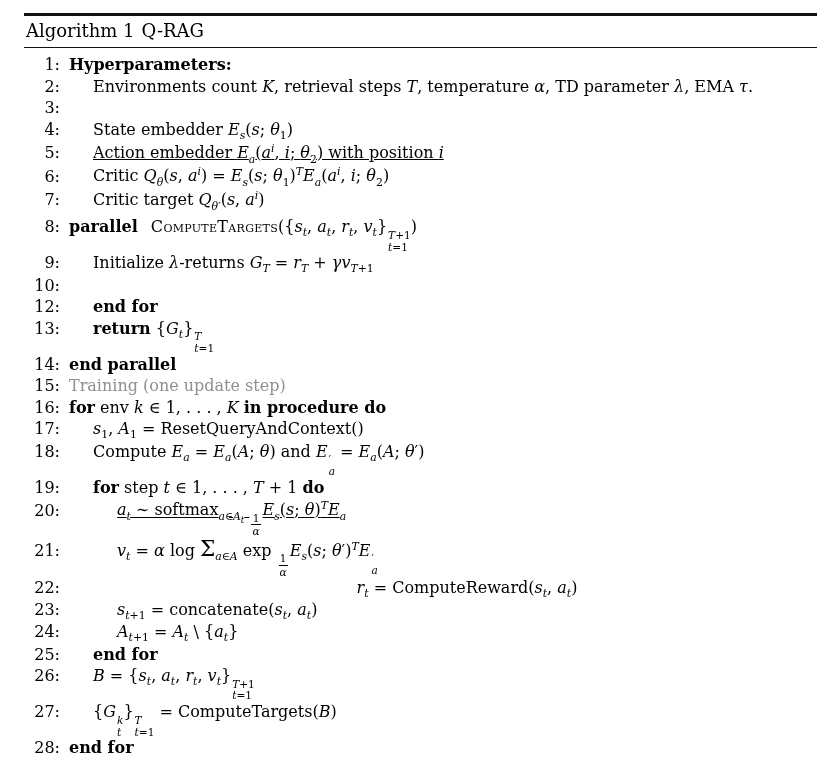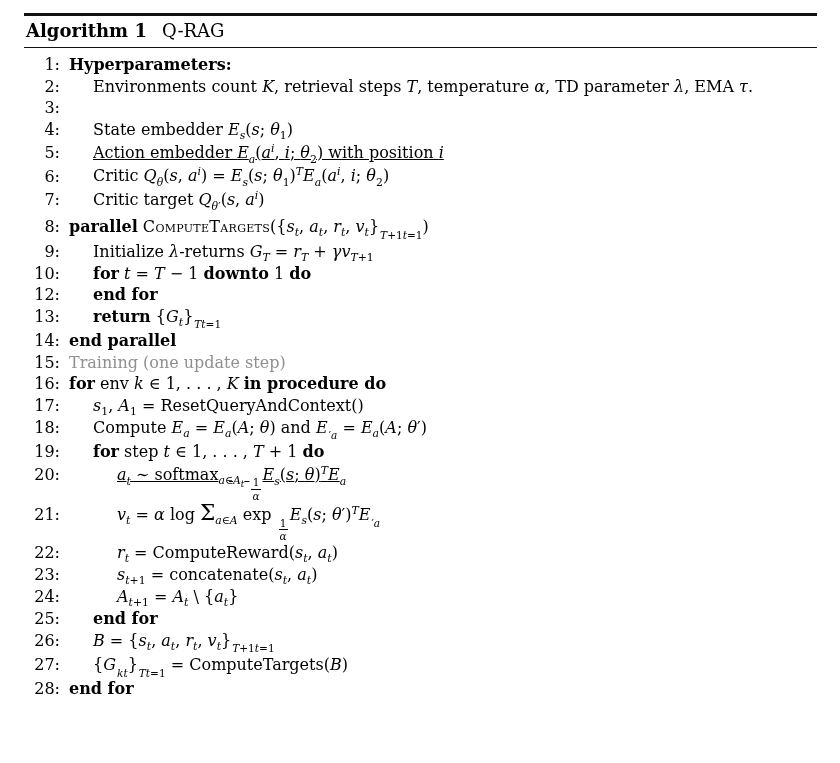--- a/index.html
+++ b/index.html
@@ -14,36 +14,36 @@
     width:840px;height:763px;overflow:hidden;
     font-family:"DejaVu Serif","Liberation Serif",serif;
     color:var(--text);
     -webkit-font-smoothing:antialiased;
   }
   .page{box-sizing:border-box;width:840px;padding:13px 23px 0 24px;}
   .rule{width:100%;background:var(--rule);}
   .rule-top{height:2.5px;}
   .rule-mid{height:1.5px;}
   .algo-header{padding:3px 2px 4px 2px;font-size:18px;line-height:24px;}
-  .algo-label{font-weight:bold;margin-right:15px;}
+  .algo-label{font-weight:normal;margin-right:7px;}
   .algo-body{padding:7px 0 2px 0;font-size:16px;}
   .line{display:flex;align-items:baseline;min-height:21.5px;}
   .line-gap{margin-top:5px;}
   .lno{flex:none;width:36px;text-align:right;padding-right:9px;}
   .lcontent{flex:1 1 auto;}
   .comment .lcontent{color:var(--comment);}
   b{font-weight:bold;}
   i{font-style:italic;}
   sub{font-size:0.68em;}
   sup{font-size:0.68em;}
   sub sub, sub sup{font-size:0.8em;}
-  .sc{font-variant:small-caps;letter-spacing:0.3px;}
+  .sc{font-variant:small-caps;letter-spacing:0.3px;margin-left:8px;}
   .cal{font-style:italic;}
   .big{font-size:1.35em;line-height:1;}
-  .ss{display:inline-flex;flex-direction:row;align-items:flex-start;
+  .ss{display:inline-flex;flex-direction:column;align-items:flex-start;
       font-size:0.66em;line-height:1.12;vertical-align:-0.62em;margin-left:1px;}
   .frac{display:inline-flex;flex-direction:column;align-items:center;
       font-size:0.66em;line-height:1.18;vertical-align:-0.6em;margin:0 2px;}
   .fd{border-top:1px solid currentColor;padding:0 1px;}
 </style>
 </head>
 <body>
 
 <div class="page">
   <div class="rule rule-top"></div>
@@ -85,21 +85,20 @@
             <span class="sst"><i>T</i>+1</span>
             <span class="ssb"><i>t</i>=1</span>
           </span>)</span>
   </div>
       <div class="line">
     <span class="lno">9:</span>
     <span class="lcontent" style="padding-left: 24px;">Initialize <i>λ</i>-returns <i>G</i><sub><i>T</i></sub> = <i>r</i><sub><i>T</i></sub> + <i>γv</i><sub><i>T</i>+1</sub></span>
   </div>
       <div class="line">
     <span class="lno">10:</span>
-    <span class="lcontent" style="padding-left: 24px;"><b>for</b> <i>t</i> = <i>T</i> − 1 <b>downto</b> 1 <b>do</b></span>
   </div>
       <div class="line">
     <span class="lno">12:</span>
     <span class="lcontent" style="padding-left: 24px;"><b>end for</b></span>
   </div>
       <div class="line">
     <span class="lno">13:</span>
     <span class="lcontent" style="padding-left: 24px;"><b>return</b> {<i>G</i><sub><i>t</i></sub>}<span class="ss">
             <span class="sst"><i>T</i></span>
             <span class="ssb"><i>t</i>=1</span>
@@ -144,21 +143,21 @@
     <span class="lcontent" style="padding-left: 48px;"><i>v</i><sub><i>t</i></sub> = <i>α</i> log <span class="big">Σ</span><sub><i>a</i>∈<span class="cal">A</span></sub> exp <span class="frac">
             <span class="fn">1</span>
             <span class="fd"><i>α</i></span>
           </span><i>E</i><sub><i>s</i></sub>(<i>s</i>; <i>θ</i>′)<sup><i>T</i></sup><i>E</i><span class="ss">
             <span class="sst">′</span>
             <span class="ssb"><i>a</i></span>
           </span></span>
   </div>
       <div class="line">
     <span class="lno">22:</span>
-    <span class="lcontent" style="padding-left: 48px;"><i>r</i><sub><i>t</i></sub> = ComputeReward(<i>s</i><sub><i>t</i></sub>, <i>a</i><sub><i>t</i></sub>)</span>
+    <span class="lcontent" style="padding-left: 48px; text-align: center;"><i>r</i><sub><i>t</i></sub> = ComputeReward(<i>s</i><sub><i>t</i></sub>, <i>a</i><sub><i>t</i></sub>)</span>
   </div>
       <div class="line">
     <span class="lno">23:</span>
     <span class="lcontent" style="padding-left: 48px;"><i>s</i><sub><i>t</i>+1</sub> = concatenate(<i>s</i><sub><i>t</i></sub>, <i>a</i><sub><i>t</i></sub>)</span>
   </div>
       <div class="line">
     <span class="lno">24:</span>
     <span class="lcontent" style="padding-left: 48px;"><span class="cal">A</span><sub><i>t</i>+1</sub> = <span class="cal">A</span><sub><i>t</i></sub> \ {<i>a</i><sub><i>t</i></sub>}</span>
   </div>
       <div class="line">

